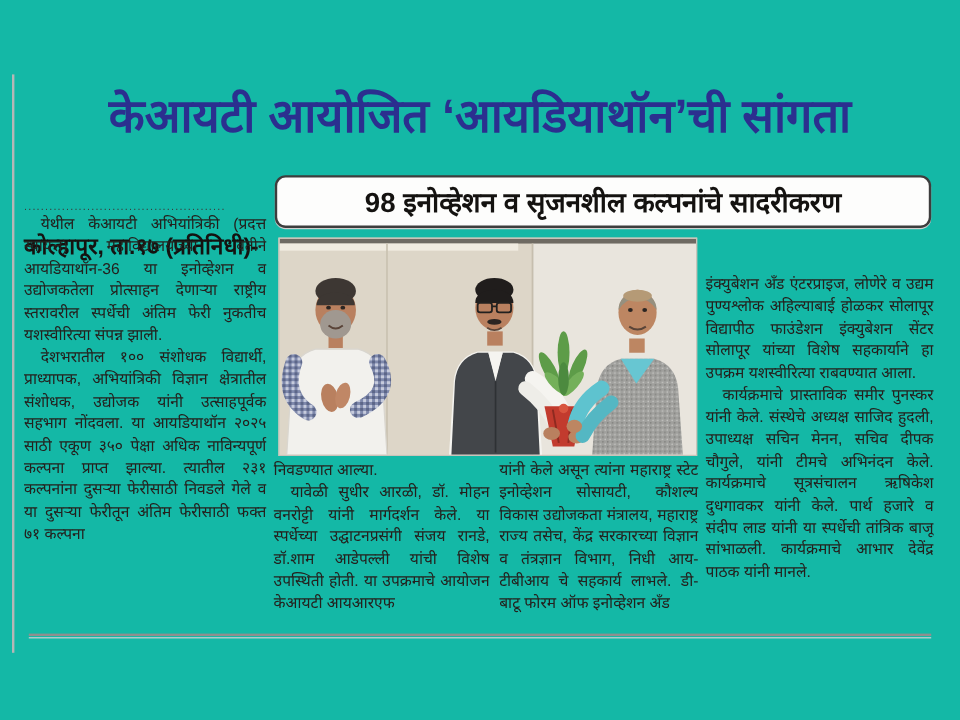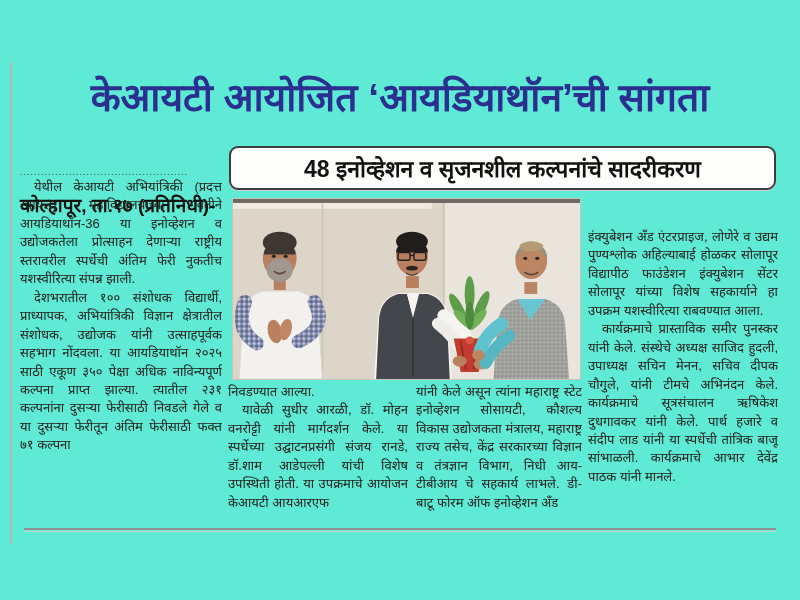--- a/index.html
+++ b/index.html
@@ -1,21 +1,21 @@
 <!DOCTYPE html>
 <html><head>
 <meta charset="utf-8">
 <style>
   html,body{margin:0;padding:0;}
   body{
     width:800px;height:600px;background:#ffffff;
     font-family:"Liberation Sans","DejaVu Sans",sans-serif;
     color:#1e1c1a;position:relative;overflow:hidden;
   }
-  .page{position:absolute;inset:0;background:#5eead4;}
+  .page{position:absolute;inset:0;background:#14b8a6;}
   .left-rule{
     position:absolute;left:10px;top:62px;width:2px;height:482px;
     background:#b6b6b6;
   }
   .headline{
     position:absolute;left:14px;top:56px;width:772px;height:84px;
     font-size:39px;font-weight:bold;color:#2b2f8f;
     text-align:center;white-space:nowrap;line-height:84px;
     letter-spacing:0px;overflow:hidden;
   }
@@ -69,21 +69,21 @@
 
   <div class="dateline">कोल्हापूर, ता.१७ (प्रतिनिधी)-</div>
   <div class="dotted-divider">................................................</div>
 
   <div class="newscol col1">
     <p class="indent">येथील केआयटी अभियांत्रिकी (प्रदत्त स्वायत्त) महाविद्यालयाच्या वतीने आयडियाथॉन-36 या इनोव्हेशन व उद्योजकतेला प्रोत्साहन देणाऱ्या राष्ट्रीय स्तरावरील स्पर्धेची अंतिम फेरी नुकतीच यशस्वीरित्या संपन्न झाली.</p>
     <p class="indent">देशभरातील १०० संशोधक विद्यार्थी, प्राध्यापक, अभियांत्रिकी विज्ञान क्षेत्रातील संशोधक, उद्योजक यांनी उत्साहपूर्वक सहभाग नोंदवला. या आयडियाथॉन २०२५ साठी एकूण ३५० पेक्षा अधिक नाविन्यपूर्ण कल्पना प्राप्त झाल्या. त्यातील २३१ कल्पनांना दुसऱ्या फेरीसाठी निवडले गेले व या दुसऱ्या फेरीतून अंतिम फेरीसाठी फक्त ७१ कल्पना</p>
   </div>
 
   <div class="subheadline-box">
-    <span class="subheadline-text">48 इनोव्हेशन व सृजनशील कल्पनांचे सादरीकरण</span>
+    <span class="subheadline-text">98 इनोव्हेशन व सृजनशील कल्पनांचे सादरीकरण</span>
   </div>
 
   <div class="photo-frame">
     <svg viewBox="0 0 349 182" preserveAspectRatio="none">
       <defs>
         <pattern id="check" width="5" height="5" patternUnits="userSpaceOnUse">
           <rect width="5" height="5" fill="#7f89ac"></rect>
           <rect width="2.5" height="2.5" fill="#c6cbdc"></rect>
           <rect x="2.5" y="2.5" width="2.5" height="2.5" fill="#5c6688"></rect>
         </pattern>

